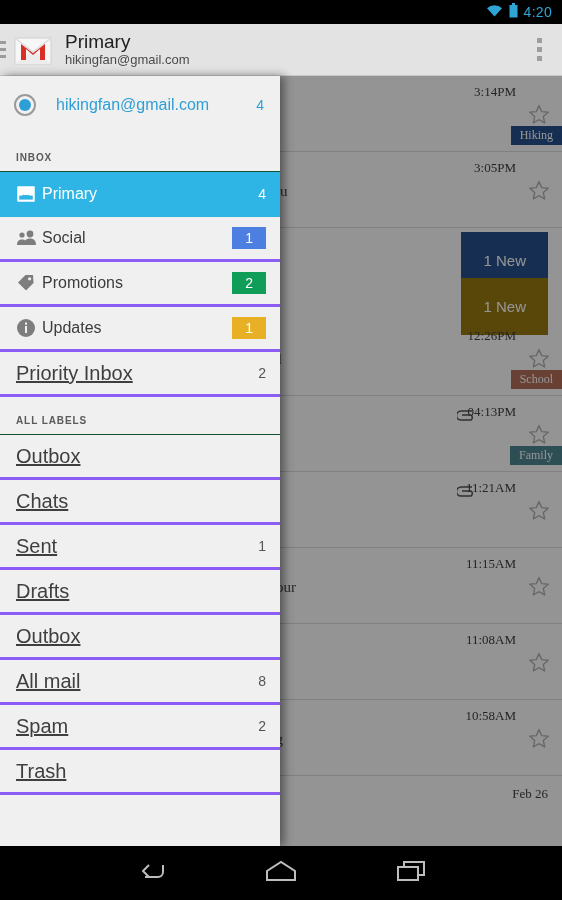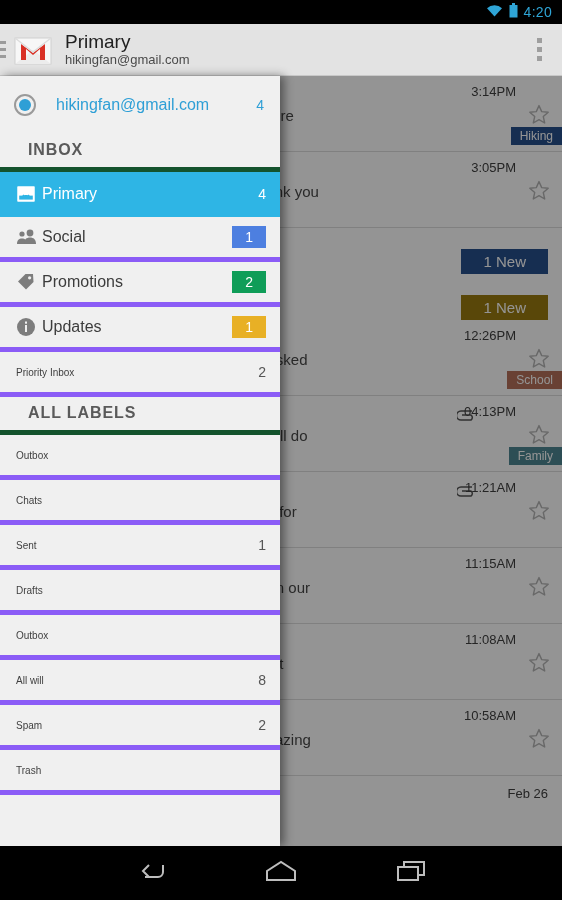--- a/index.html
+++ b/index.html
@@ -32,60 +32,60 @@
   .hamburger i{ display:block; width:14px; height:3px; background:#9b9b9b; }
   .app-logo{ width:38px; height:30px; margin-left:6px; position:relative; }
   .title-wrap{ margin-left:13px; line-height:1.08; }
   .ab-title{ font-size:19px; color:#212121; }
   .ab-sub{ font-size:13px; color:#4a4a4a; margin-top:1px; }
   .overflow{ margin-left:auto; margin-right:20px; display:flex; flex-direction:column; gap:4px; }
   .overflow i{ width:5px; height:5px; background:#9e9e9e; display:block; }
 
   
   .content{ position:absolute; left:0; top:76px; width:562px; height:770px; background:#fff; overflow:hidden; }
-  .mailrow{ position:relative; border-bottom:1px solid #dcdcdc; padding:8px 12px 8px 14px; height:76px; }
+  .mailrow{ position:relative; border-bottom:1px solid #dcdcdc; padding:8px 12px 8px 14px; height:76px;font-family:Liberation Serif, serif; }
   .mailrow .time{ position:absolute; right:46px; top:8px; font-size:13px; color:#404040; }
   .mailrow .clip{ position:absolute; right:86px; top:11px; }
   .mailrow .snippet{ position:absolute; left:14px; top:31px; right:58px; font-size:15px; color:#484848; white-space:nowrap; overflow:hidden; }
   .mailrow .star{ position:absolute; right:12px; top:28px; font-size:20px; color:#b9b9b9; }
   .mailrow .chip{ position:absolute; right:0px; bottom:6px; font-size:12px; color:#fff; padding:2px 9px; }
   .newrow{ height:46px; border-bottom:none; position:relative; }
-  .newbadge{ position:absolute; right:14px; top:4px; color:#fff; font-size:15px; padding:4px 22px;margin-top:17px; }
+  .newbadge{ position:absolute; right:14px; top:4px; color:#fff; font-size:15px; padding:20px 22px; }
   .lastrow{ height:34px; border-bottom:none; padding-top:6px; }
   .lastrow .sender{ font-size:18px; color:#1a1a1a; }
   .lastrow .cnt{ font-size:17px; color:#333; margin-left:9px; }
   .lastrow .date{ position:absolute; right:14px; top:10px; font-size:13px; color:#404040;padding-left:33px; }
   .scrim{ position:absolute; left:0; top:76px; width:562px; height:770px; background:rgba(0,0,0,.42); }
 
   
   .drawer{
     position:absolute; left:0; top:76px; width:280px; height:770px;
     background:#f0f0f0; overflow:hidden;
     box-shadow:4px 0 9px rgba(0,0,0,.45);
   }
   .acct{ height:58px; display:flex; align-items:center; padding:0 16px 0 14px; background:#f0f0f0; }
   .radio{ width:22px; height:22px; border-radius:50%; border:2px solid #9a9a9a;
           display:flex; align-items:center; justify-content:center; flex:0 0 auto;}
   .radio b{ width:12px; height:12px; border-radius:50%; background:#2e9fd6; display:block; }
   .acct-mail{ margin-left:20px; font-size:16px; color:#2e9fd6; }
   .acct-cnt{ margin-left:auto; font-size:14px; color:#2e9fd6; }
-  .sechead{ height:38px; display:flex; align-items:flex-end; padding:0 0 8px 28px;
-            font-size:16px; font-weight:bold; letter-spacing:.9px; color:#5a5a5a;
-            border-bottom:5px solid #14532d; }
+  .sechead{ height:38px; display:flex; align-items:flex-end; padding:0 0 8px 16px;
+            font-size:10px; font-weight:bold; letter-spacing:.9px; color:#5a5a5a;
+            border-bottom:1px solid #14532d; }
   .ditem{ height:45px; display:flex; align-items:center; padding:0 14px 0 16px;
-          border-bottom:5px solid #8b5cf6; background:#f0f0f0; }
+          border-bottom:3px solid #8b5cf6; background:#f0f0f0; }
   .ditem.sel{ background:#2eb5e5; border-bottom:1px solid #2eb5e5; }
   .ditem .ico{ width:26px; flex:0 0 auto; display:flex; align-items:center; }
   .ditem .lab{ font-size:16px; color:#3c3c3c; }
   .ditem.sel .lab{ color:#fff; }
   .ditem .plain{ margin-left:auto; font-size:14px; color:#555; }
   .ditem.sel .plain{ color:#fff; }
   .ditem .badge{ margin-left:auto; color:#fff; font-size:14px; padding:3px 13px; }
   .ditem.noicon{ padding-left:16px; }
-  .ditem.noicon .lab{ font-size:10px; color:#3f3f3f; }
+  .ditem.noicon .lab{ font-size:20px; color:#3f3f3f;text-decoration:underline; }
   .lblitem{ height:45px; }
 </style>
 </head>
 <body>
 
 <div class="screen">
 
   <div class="statusbar">
     <span class="sb-ico">
       <svg width="17" height="13" viewBox="0 0 17 13">
@@ -278,21 +278,21 @@
           <span class="lab">Sent</span>
           <span class="plain">1</span>
         </div>
         <div class="ditem noicon lblitem">
           <span class="lab">Drafts</span>
         </div>
         <div class="ditem noicon lblitem">
           <span class="lab">Outbox</span>
         </div>
         <div class="ditem noicon lblitem">
-          <span class="lab">All will</span>
+          <span class="lab">All mail</span>
           <span class="plain">8</span>
         </div>
         <div class="ditem noicon lblitem">
           <span class="lab">Spam</span>
           <span class="plain">2</span>
         </div>
         <div class="ditem noicon lblitem">
           <span class="lab">Trash</span>
         </div>
       </div>

